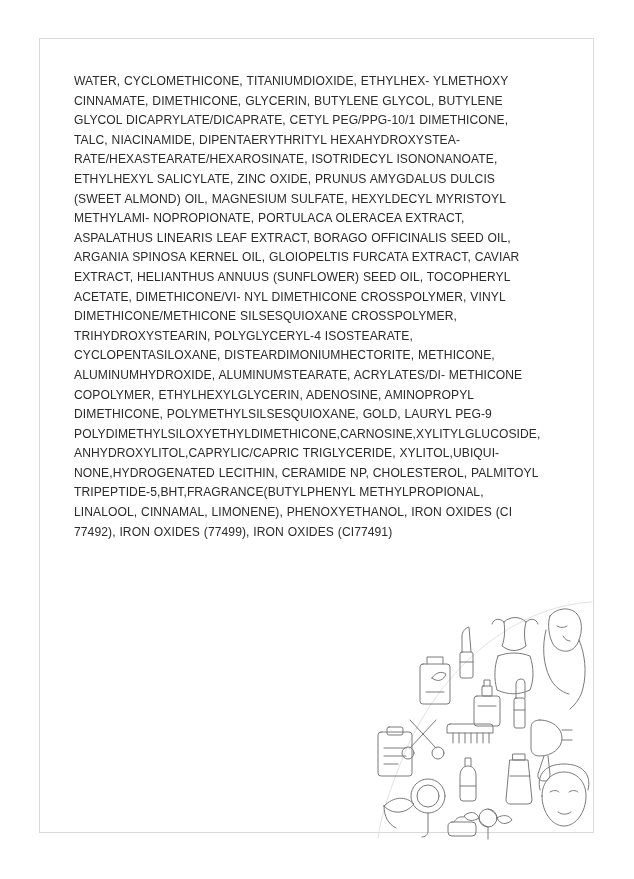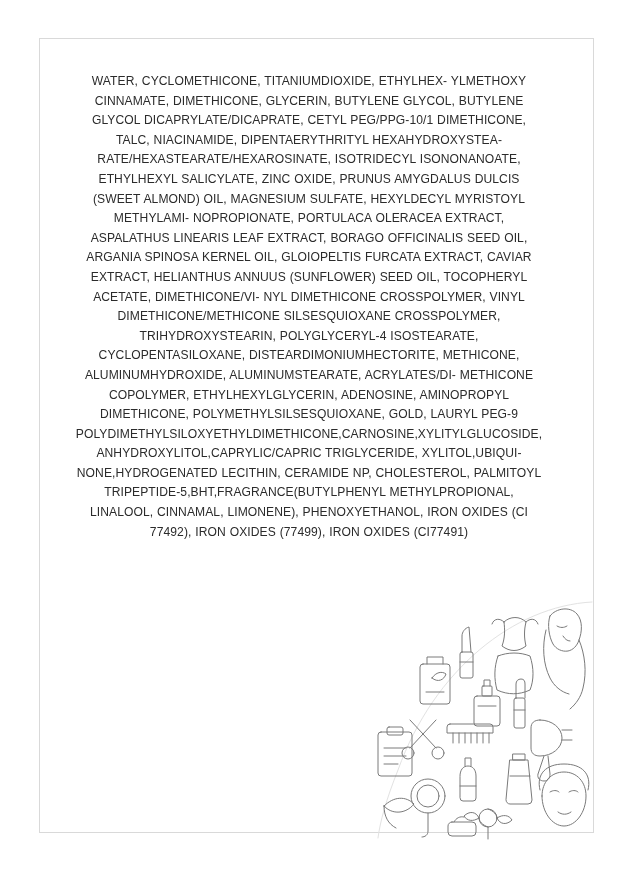--- a/index.html
+++ b/index.html
@@ -44,21 +44,21 @@
   }
   .ingredients {
     position: absolute;
     left: 74px;
     top: 72px;
     width: 470px;
     font-size: 12.1px;
     line-height: 19.6px;
     color: #2b2b2b;
     letter-spacing: 0.08px;
-    text-align: center;
+    text-align: left;
     word-spacing: 0.4px;
     white-space: pre-wrap;
   }
 </style>
 </head>
 <body>
 
 <div class="page">
 
   <div class="doc-frame"></div>

